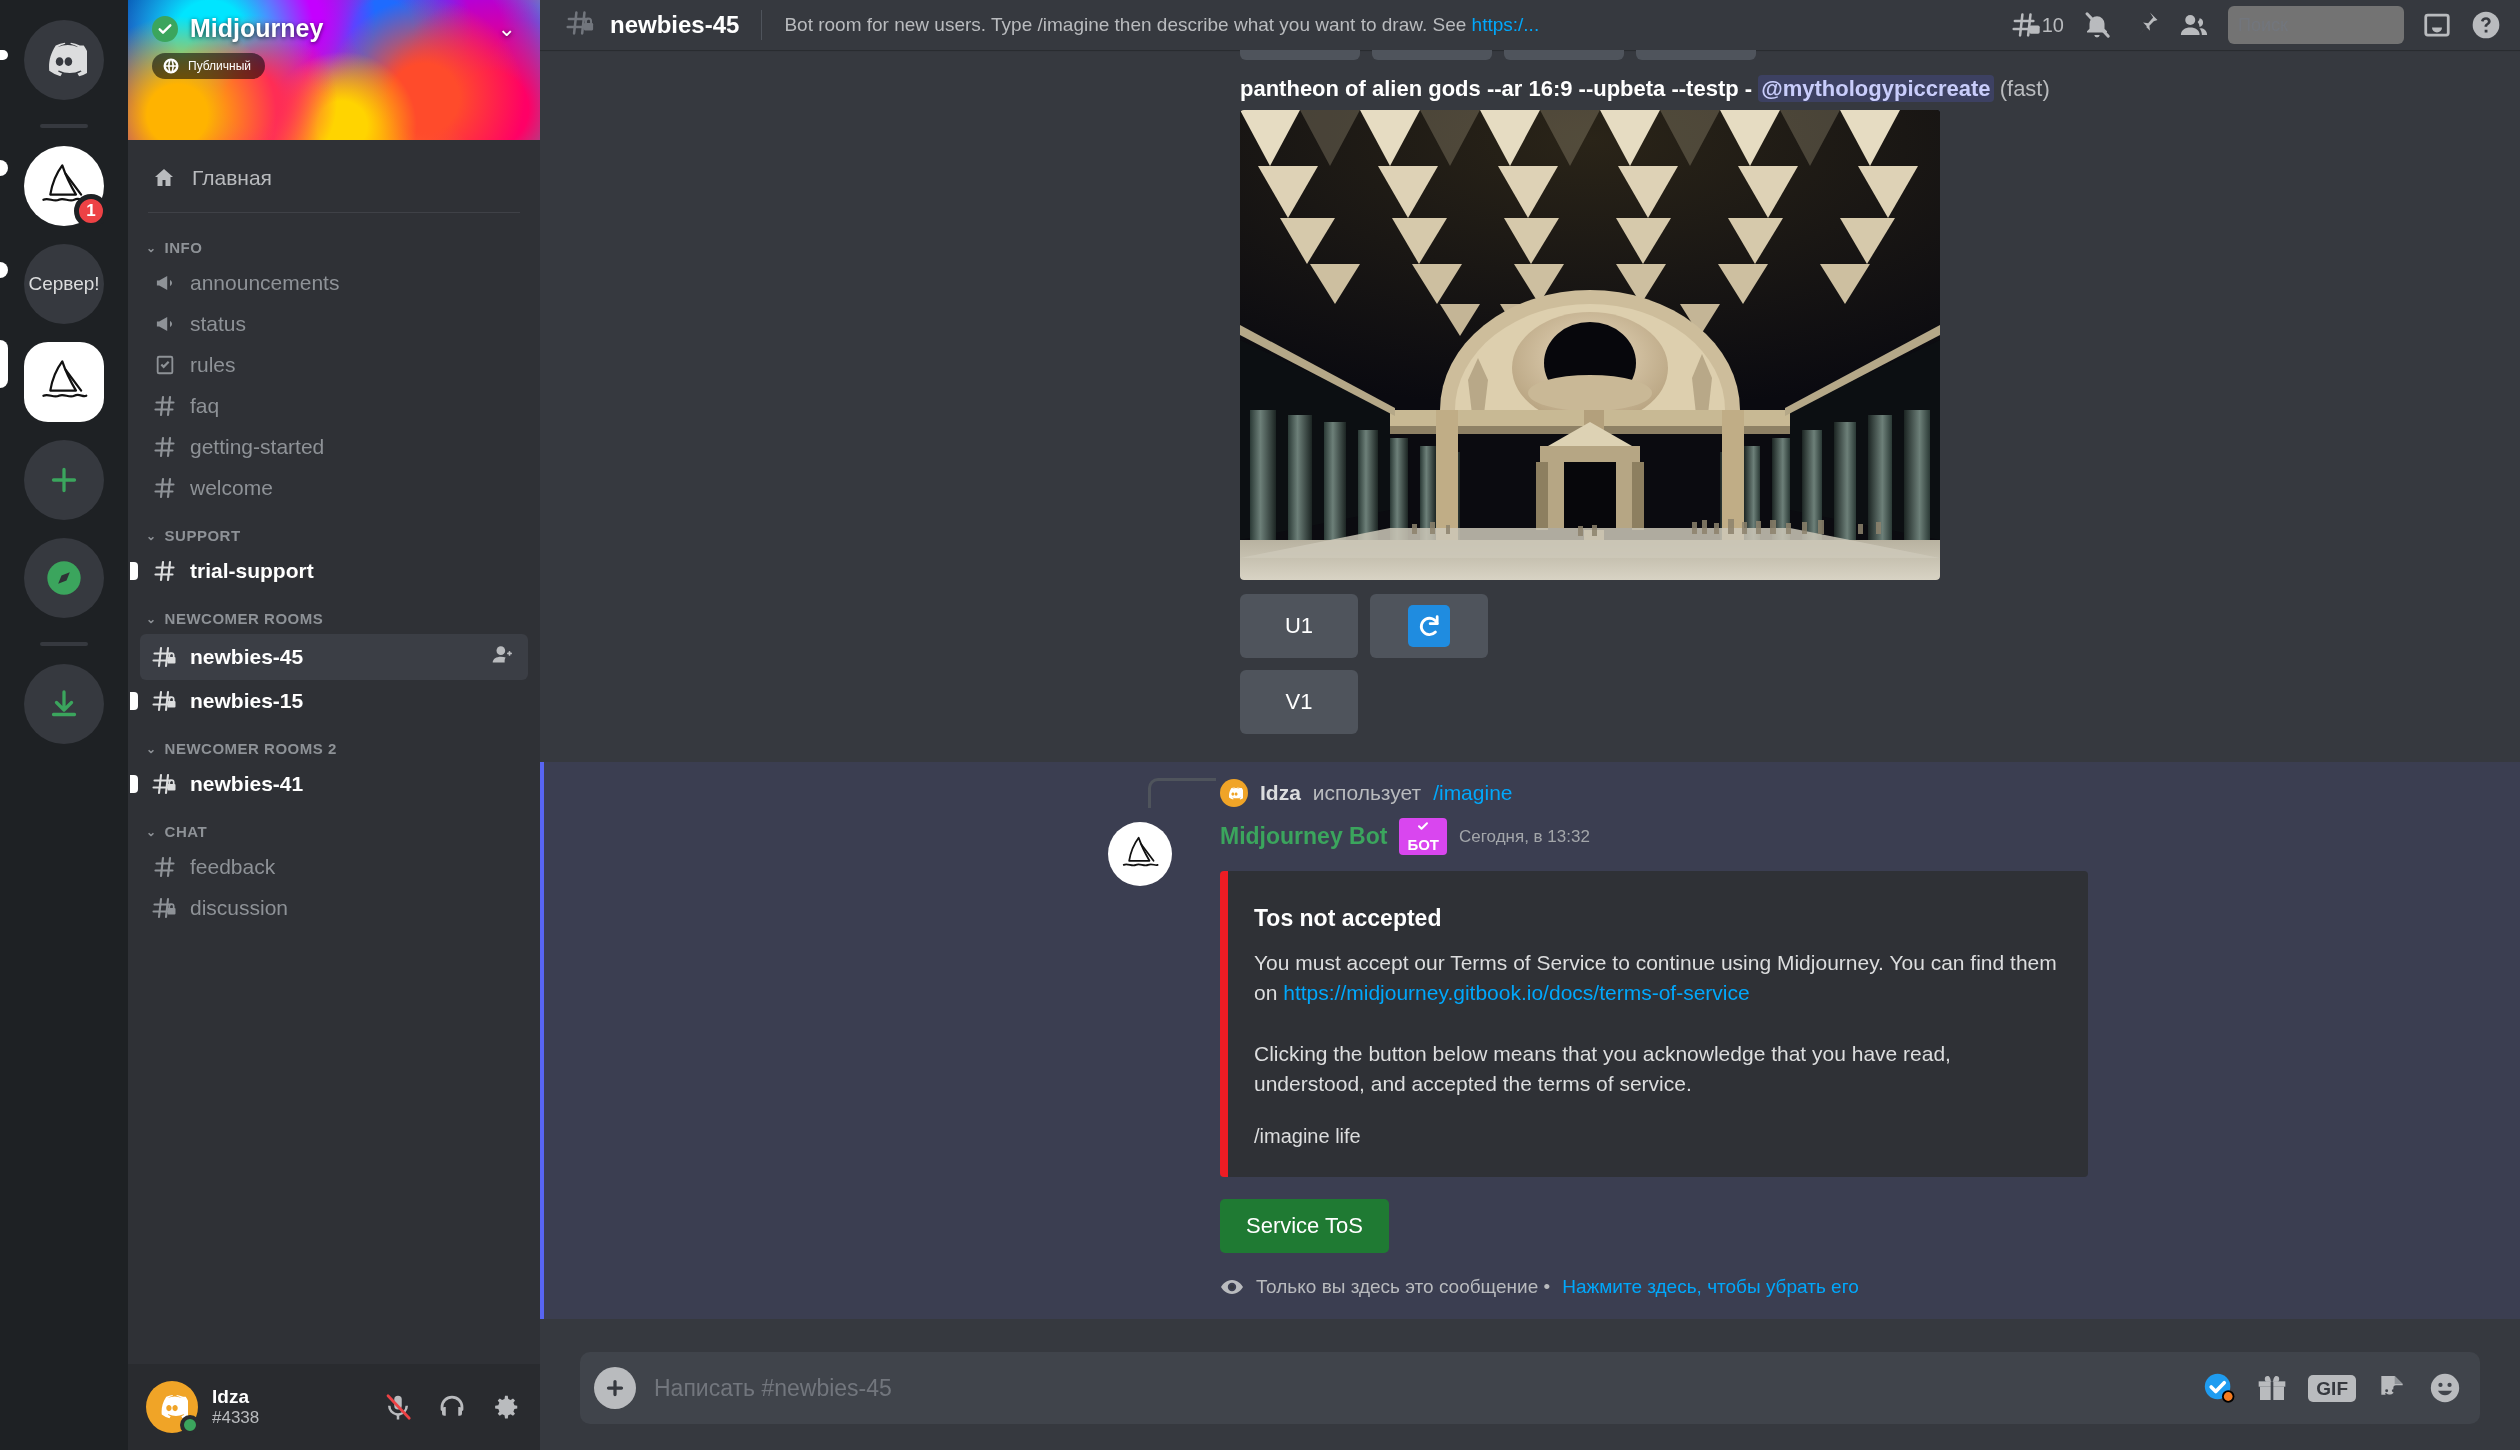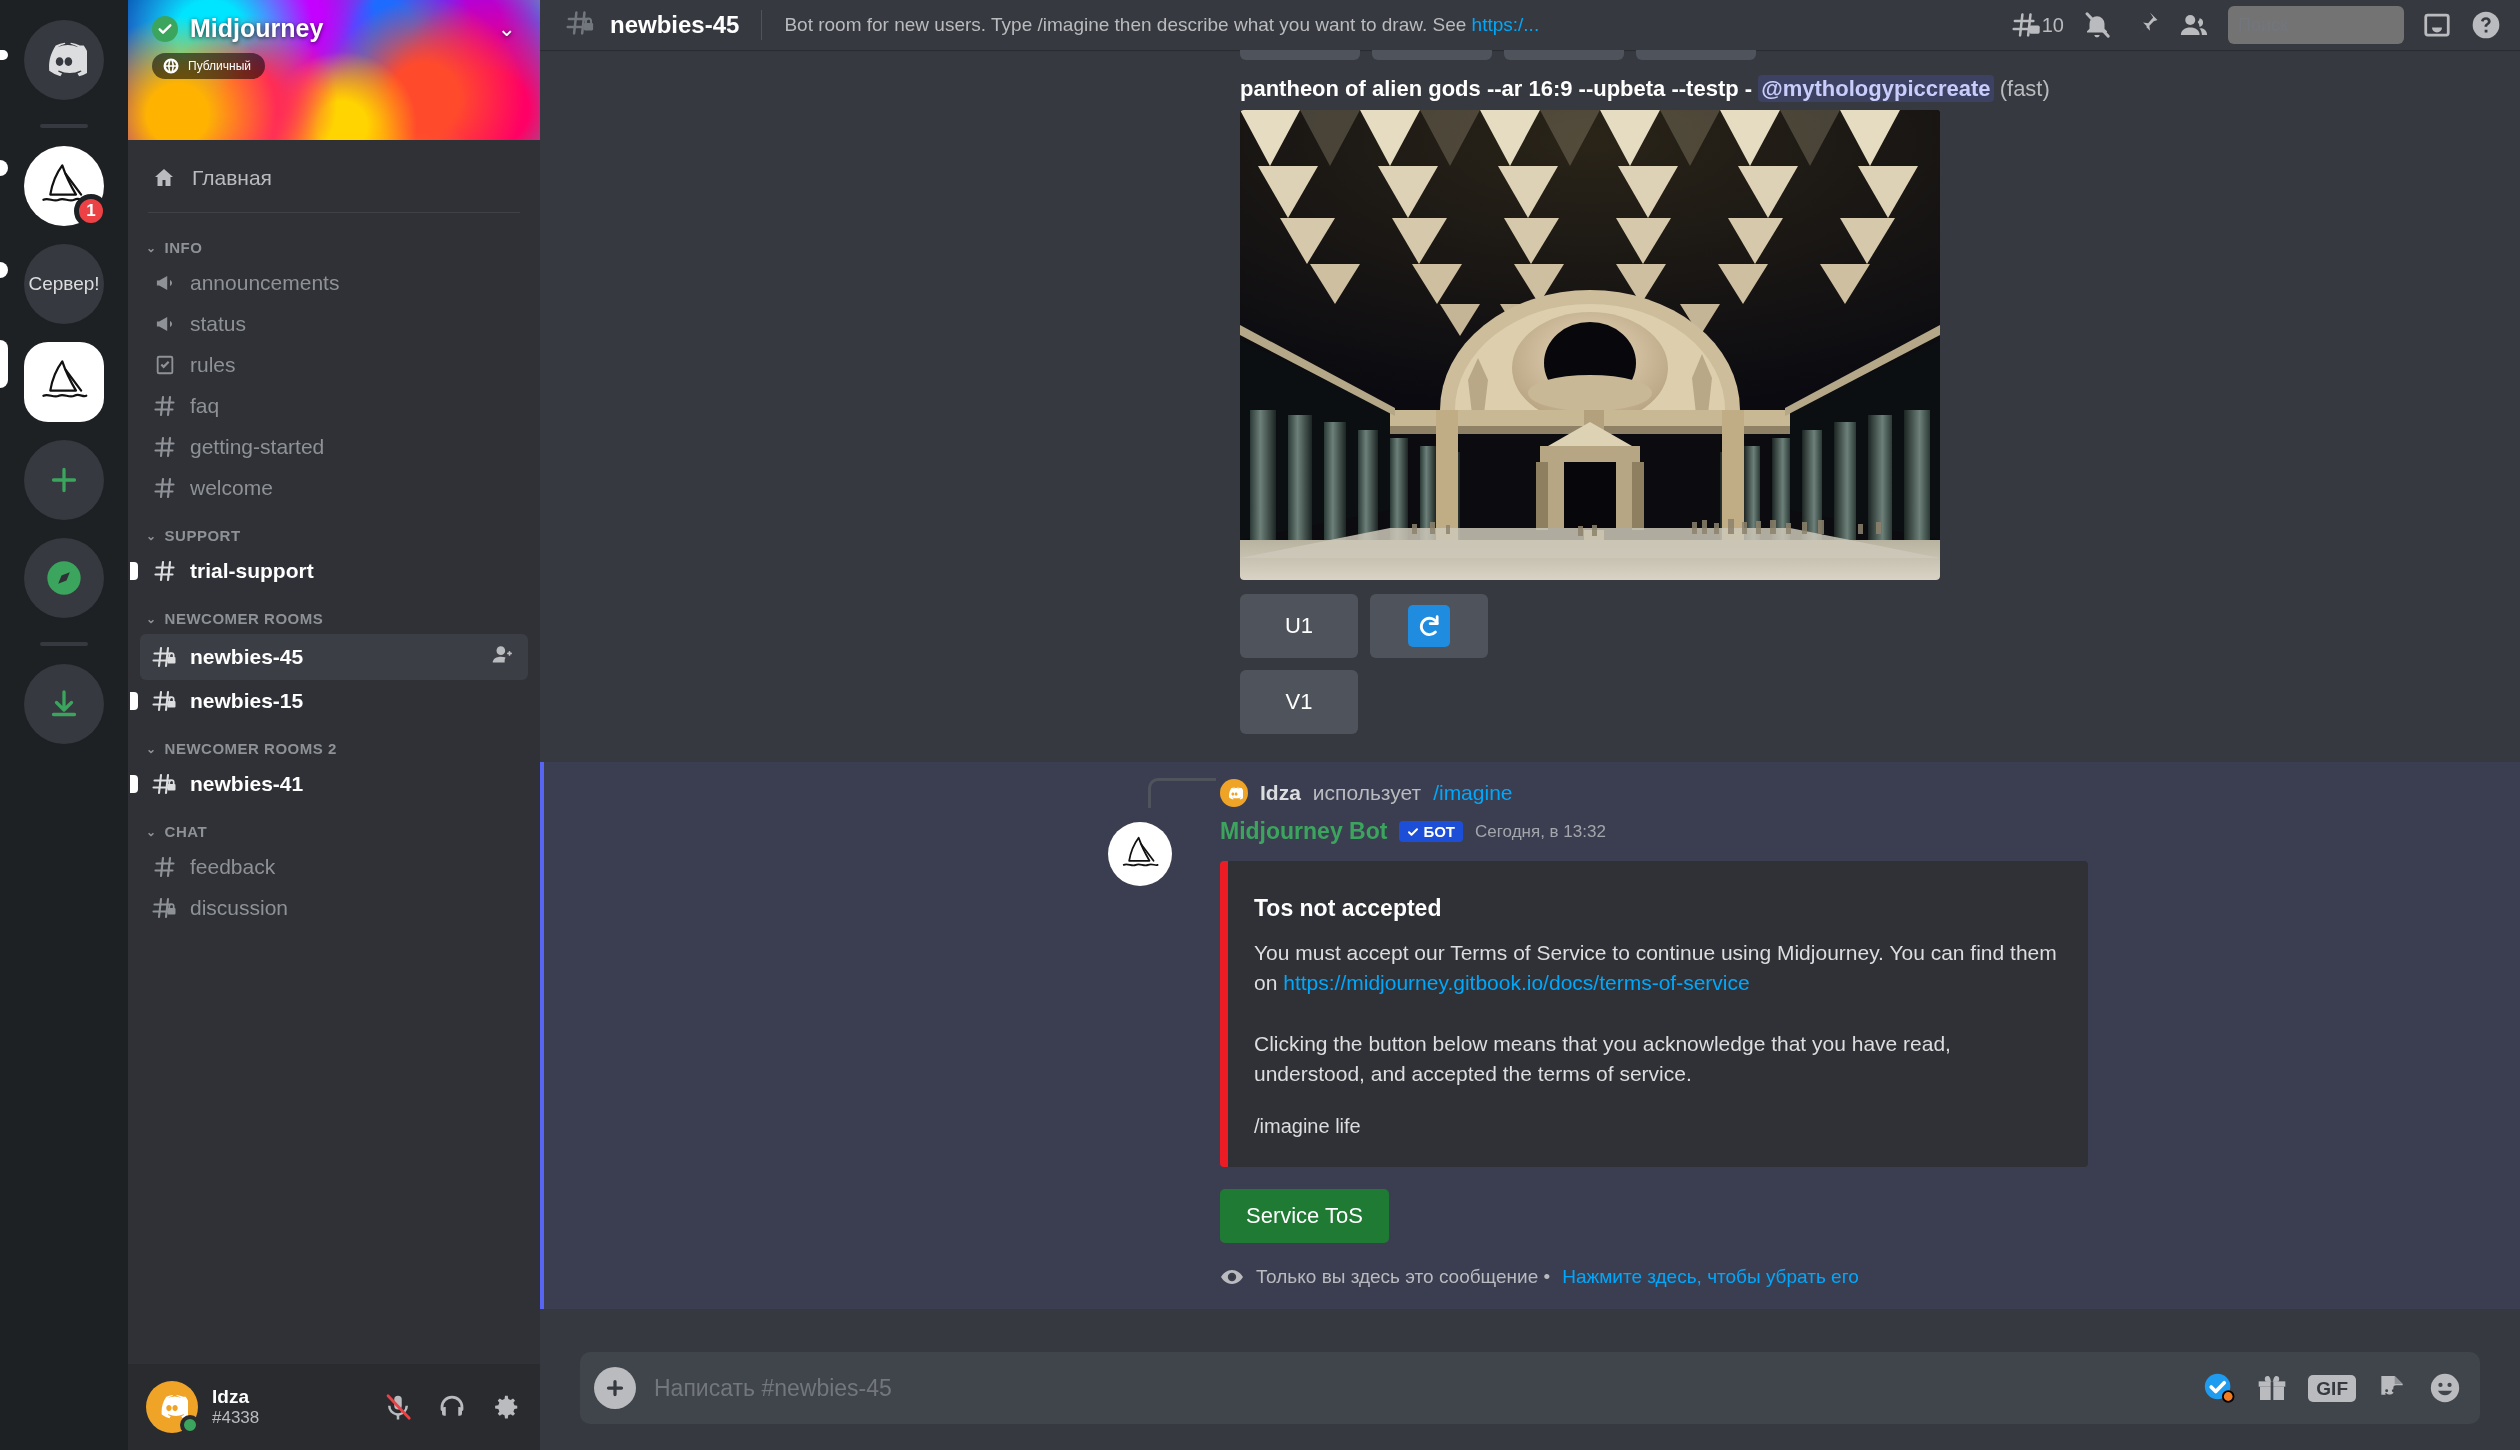--- a/index.html
+++ b/index.html
@@ -185,22 +185,22 @@
   .msg-body { display:flex; padding:8px 0 0 0; }
   .msg-av-col { width:676px; flex:0 0 676px; display:flex; justify-content:flex-end; padding-right:48px; padding-top:4px; }
   .msg-av {
     width:64px; height:64px; border-radius:50%; background:#fff;
     display:flex; align-items:center; justify-content:center;
   }
   .msg-main { flex:1; min-width:0; padding-right:40px; }
   .msg-head { display:flex; align-items:center; gap:12px; }
   .botname { color:#3ba55d; font-size:23px; font-weight:700; }
   .bot-tag {
-    background:#1d4ed8; color:#fff; font-size:15px; font-weight:700;
-    border-radius:4px; padding:2px 8px; display:flex; align-items:center; gap:4px;
+    background:#d946ef; color:#fff; font-size:15px; font-weight:700;
+    border-radius:4px; padding:2px 8px; display:flex; align-items:center; gap:4px;flex-direction:column;
   }
   .ts { color:#a3a6aa; font-size:17px; }
   .embed {
     margin-top:16px; max-width:868px; background:#2f3136;
     border-left:8px solid #ed1c24; border-radius:4px; padding:34px 24px 26px 26px;
   }
   .embed-title { color:#fff; font-size:23px; font-weight:700; margin-bottom:16px; }
   .embed-p { color:#dcddde; font-size:21px; line-height:1.45; }
   .embed-p a { color:#00a8fc; text-decoration:none; }
   .embed-p.spaced { margin-top:30px; }

